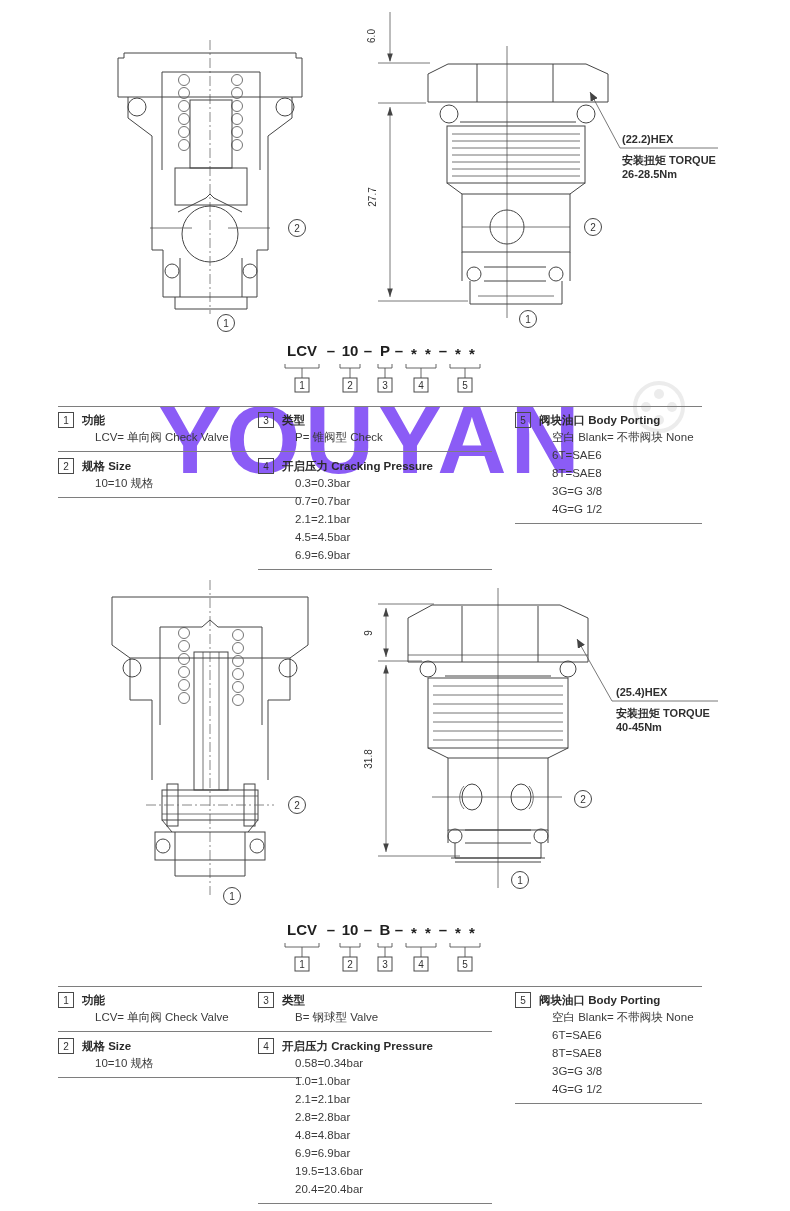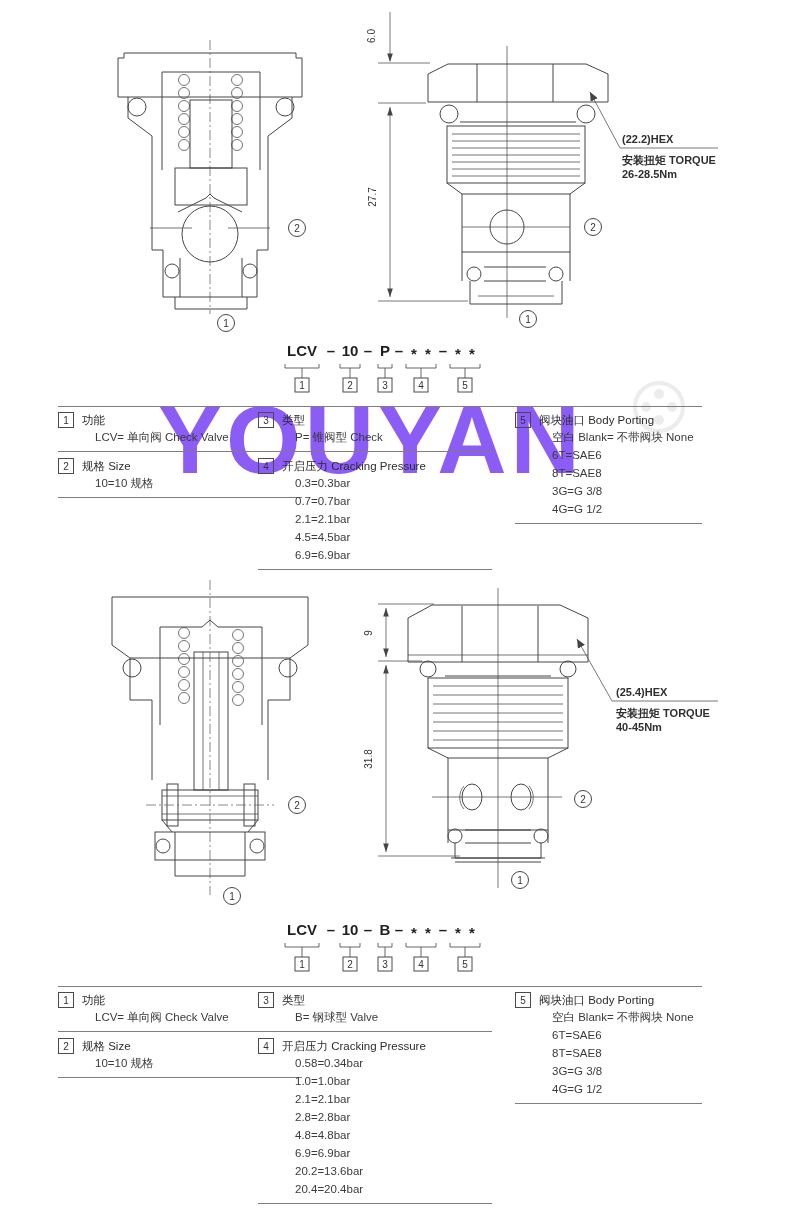--- a/index.html
+++ b/index.html
@@ -9,21 +9,21 @@
   
   .wm-text{position:absolute;left:158px;top:392px;font-size:96px;font-weight:bold;
            letter-spacing:4px;color:#8b5cf6;line-height:1;user-select:none;text-align:center;}
   
   .lg-rule{position:absolute;height:0;border-top:1px solid #7e7e7e;}
   .lg-col{position:absolute;}
   .lg-entry{padding:6px 0 5px 0;border-bottom:1px solid #7e7e7e;}
   .lg-head{display:flex;align-items:center;}
   .lg-num{flex:none;width:14px;height:14px;border:1px solid #4a4a4a;display:inline-flex;
           align-items:center;justify-content:center;font-size:10px;color:#333;margin-right:8px;}
-  .lg-title{font-weight:normal;font-size:11.5px;color:#2b2b2b;line-height:16px;white-space:nowrap;}
+  .lg-title{font-weight:bold;font-size:11.5px;color:#2b2b2b;line-height:16px;white-space:nowrap;}
   .lg-lines{margin-left:37px;}
   .lg-line{font-size:11.5px;color:#3a3a3a;line-height:18px;white-space:nowrap;}
   
   svg .ln{stroke:#454545;stroke-width:1;fill:none;}
   svg .th{stroke:#454545;stroke-width:.75;fill:none;}
   svg .cl{stroke:#6a6a6a;stroke-width:.8;fill:none;stroke-dasharray:10 3 2 3;}
   svg .sl{stroke:#555;stroke-width:.8;fill:none;}
   svg .dim{stroke:#555;stroke-width:.8;fill:none;}
   svg .arr{fill:#444;stroke:none;}
   svg .dimtxt{font:10px "Liberation Sans",sans-serif;fill:#333;}
@@ -466,21 +466,21 @@
           <span class="lg-num">4</span>
         <span class="lg-title">开启压力 Cracking Pressure</span>
         </div>
       <div class="lg-lines">
         <div class="lg-line">0.58=0.34bar</div>
         <div class="lg-line">1.0=1.0bar</div>
         <div class="lg-line">2.1=2.1bar</div>
         <div class="lg-line">2.8=2.8bar</div>
         <div class="lg-line">4.8=4.8bar</div>
         <div class="lg-line">6.9=6.9bar</div>
-        <div class="lg-line">20.2=13.6bar</div>
+        <div class="lg-line">19.5=13.6bar</div>
         <div class="lg-line">20.4=20.4bar</div>
       </div>
     </div>
   </div>
   <div class="lg-col" style="left:515px;top:986px;width:187px;">
     <div class="lg-entry">
       <div class="lg-head">
           <span class="lg-num">5</span>
         <span class="lg-title">阀块油口 Body Porting</span>
         </div>

